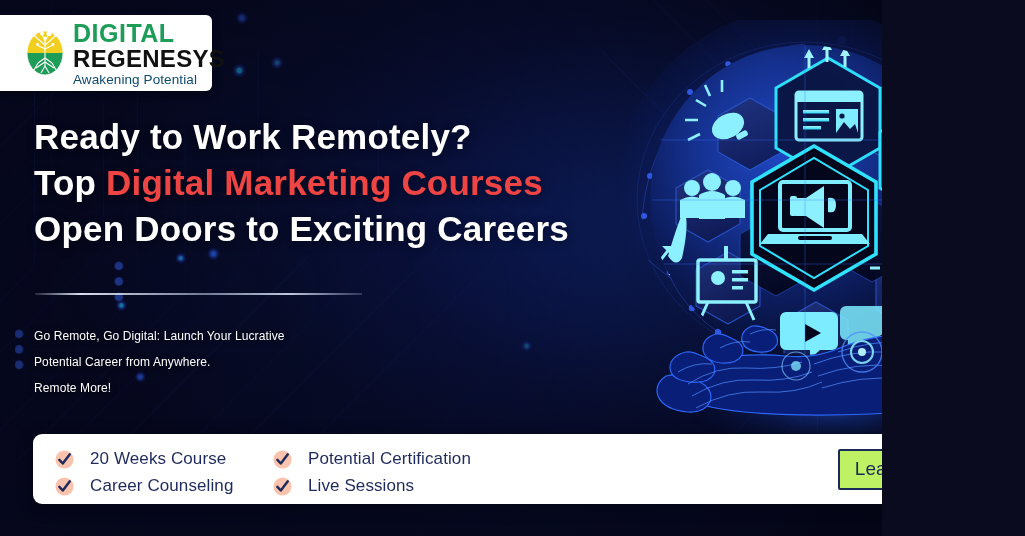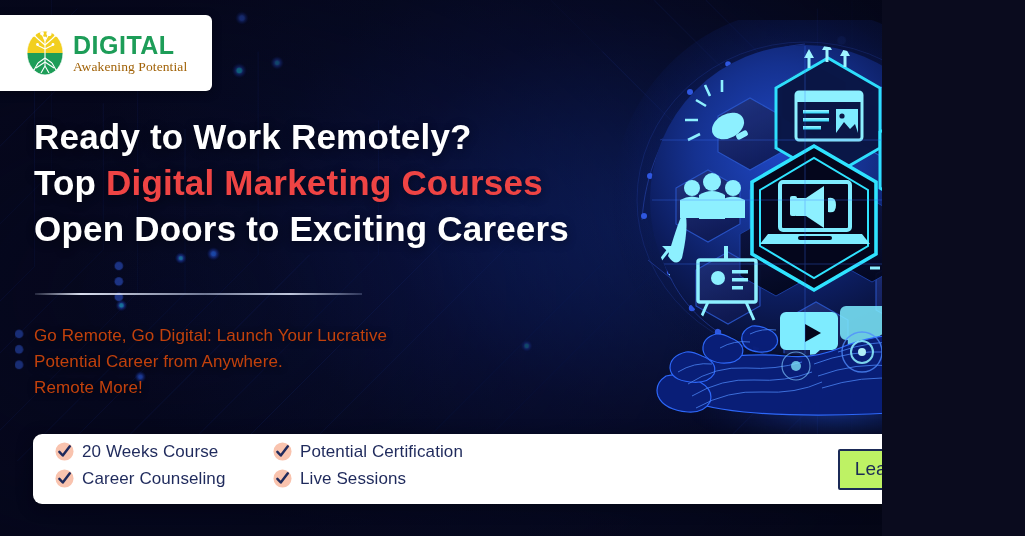--- a/index.html
+++ b/index.html
@@ -46,22 +46,22 @@
   .logo-l1{
     font-size:25px; font-weight:bold; letter-spacing:.5px;
     color:#1d9d58; font-family:"Liberation Sans", sans-serif;
   }
   .logo-l2{
     font-size:24px; font-weight:bold; letter-spacing:.3px;
     color:#111111; margin-top:1px;
     font-family:"Liberation Sans", sans-serif;
   }
   .logo-l3{
-    font-size:13.5px; color:#a16207; margin-top:2px; letter-spacing:.1px;
-    font-family:Liberation Serif, serif;
+    font-size:13.5px; color:#0c4a6e; margin-top:2px; letter-spacing:.1px;
+    font-family:Liberation Sans, sans-serif;
   }
 
   
   .headline{
     position:absolute; left:34px; top:114px;
     color:#ffffff;
     font-size:35px; font-weight:bold;
     line-height:46px; letter-spacing:.2px;
     text-shadow:0 2px 10px rgba(0,0,0,.45);
   }
@@ -75,42 +75,42 @@
       rgba(210,220,245,.15) 0%,
       rgba(235,240,255,.92) 14%,
       rgba(200,212,240,.55) 52%,
       rgba(225,232,252,.85) 78%,
       rgba(160,175,215,.25) 100%);
   }
 
   
   .subtext{
     position:absolute; left:34px; top:323px;
-    color:#c2410c;
-    font-size:17px; line-height:26px; letter-spacing:.1px;
+    color:#ffffff;
+    font-size:12px; line-height:26px; letter-spacing:.1px;
     text-shadow:0 1px 6px rgba(0,0,0,.5);
   }
 
   
   .feature-card{
     position:absolute; left:33px; top:434px;
     width:959px; height:70px;
     background:#ffffff;
     border-radius:9px;
     display:flex; align-items:center;
     box-shadow:0 3px 16px rgba(0,0,0,.35);
   }
   .features{
     display:grid;
     grid-template-columns:218px auto;
     grid-auto-rows:27px;
     align-content:center;
     margin-left:22px;
   }
-  .feat{ display:flex; align-items:flex-start; gap:8px; }
+  .feat{ display:flex; align-items:flex-end; gap:16px; }
   .feat-check{
     width:19px; height:19px; flex:0 0 auto; display:block;
   }
   .feat-label{
     color:#1f2a5c;
     font-size:17px; letter-spacing:.1px;
     white-space:nowrap;
   }
   .cta-wrap{ margin-left:auto; margin-right:23px; }
   .cta-btn{
@@ -504,20 +504,21 @@
       </g>
 
       <g stroke="#ffffff" stroke-width="1.1" fill="none">
         <path d="M21 26 L21 38"></path>
         <path d="M21 30 L14 35 M21 30 L28 35 M21 34 L12 40 M21 34 L30 40"></path>
         <path d="M14 35 L10 42 M28 35 L32 42 M21 38 L17 45 M21 38 L25 45"></path>
       </g>
     </svg>
     <div class="logo-words">
       <span class="logo-l1">DIGITAL</span>
+      <span class="logo-l2">REGENESYS</span>
       <span class="logo-l3">Awakening Potential</span>
     </div>
   </div>
 
   <div class="headline">
     <div>Ready to Work Remotely?</div>
     <div><span>Top </span><span class="hl-accent">Digital Marketing Courses</span></div>
     <div>Open Doors to Exciting Careers</div>
   </div>
 

